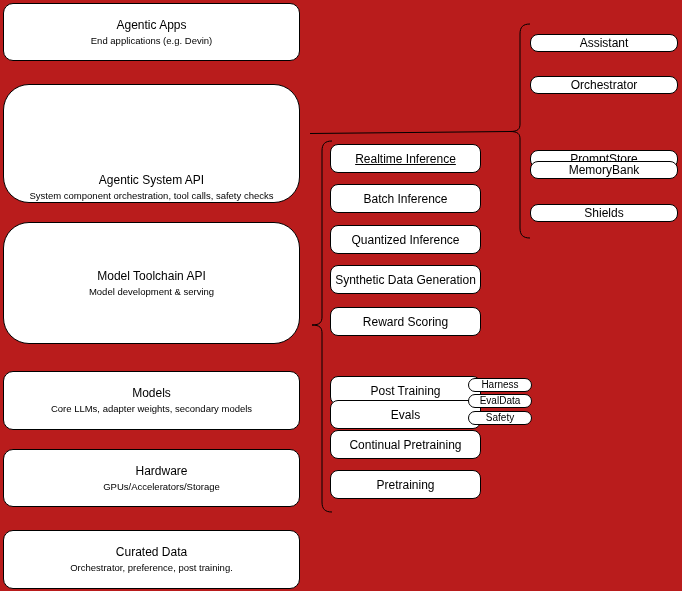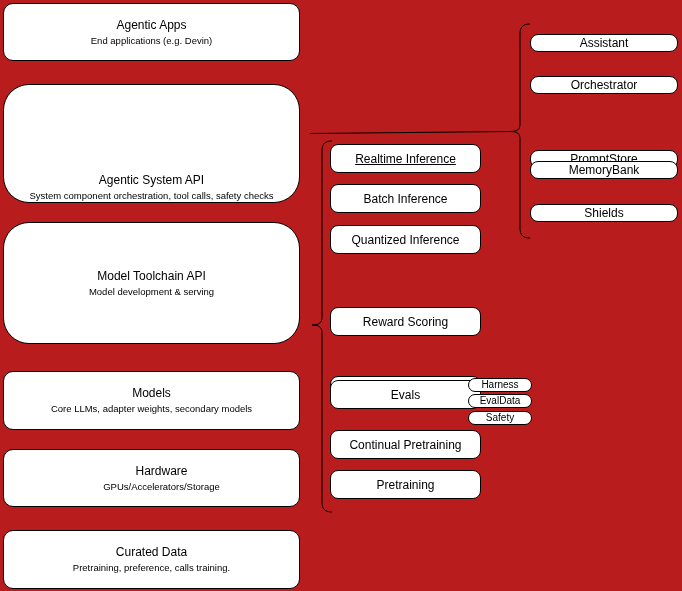--- a/index.html
+++ b/index.html
@@ -105,39 +105,42 @@
   <div class="node stack-node r10" style="top:371px;height:59px;">
     <div class="title">Models</div>
     <div class="subtitle">Core LLMs, adapter weights, secondary models</div>
   </div>
   <div class="node stack-node r10" style="top:449px;height:58px;padding-left:20px;">
     <div class="title">Hardware</div>
     <div class="subtitle">GPUs/Accelerators/Storage</div>
   </div>
   <div class="node stack-node r10" style="top:530px;height:59px;">
     <div class="title">Curated Data</div>
-    <div class="subtitle">Pretraining, preference, calls training.</div>
+    <div class="subtitle">Orchestrator, preference, post training.</div>
   </div>
 
   <div class="node mid-node" style="top:144px;text-decoration:underline;">
     <span>Realtime Inference</span>
   </div>
   <div class="node mid-node" style="top:184px;">
     <span>Batch Inference</span>
   </div>
   <div class="node mid-node" style="top:225px;">
     <span>Quantized Inference</span>
   </div>
+  <div class="node mid-node" style="top:265px;">
+    <span>Synthetic Data Generation</span>
+  </div>
   <div class="node mid-node" style="top:307px;text-align:center;">
     <span>Reward Scoring</span>
   </div>
   <div class="node mid-node" style="top:348px;margin-top:28px;">
     <span>Post Training</span>
   </div>
-  <div class="node mid-node" style="top:380px;">
+  <div class="node mid-node" style="top:400px;">
     <span>Evals</span>
   </div>
   <div class="node mid-node" style="top:430px;">
     <span>Continual Pretraining</span>
   </div>
   <div class="node mid-node" style="top:470px;">
     <span>Pretraining</span>
   </div>
 
   <div class="node tag-node" style="top:378px;">

